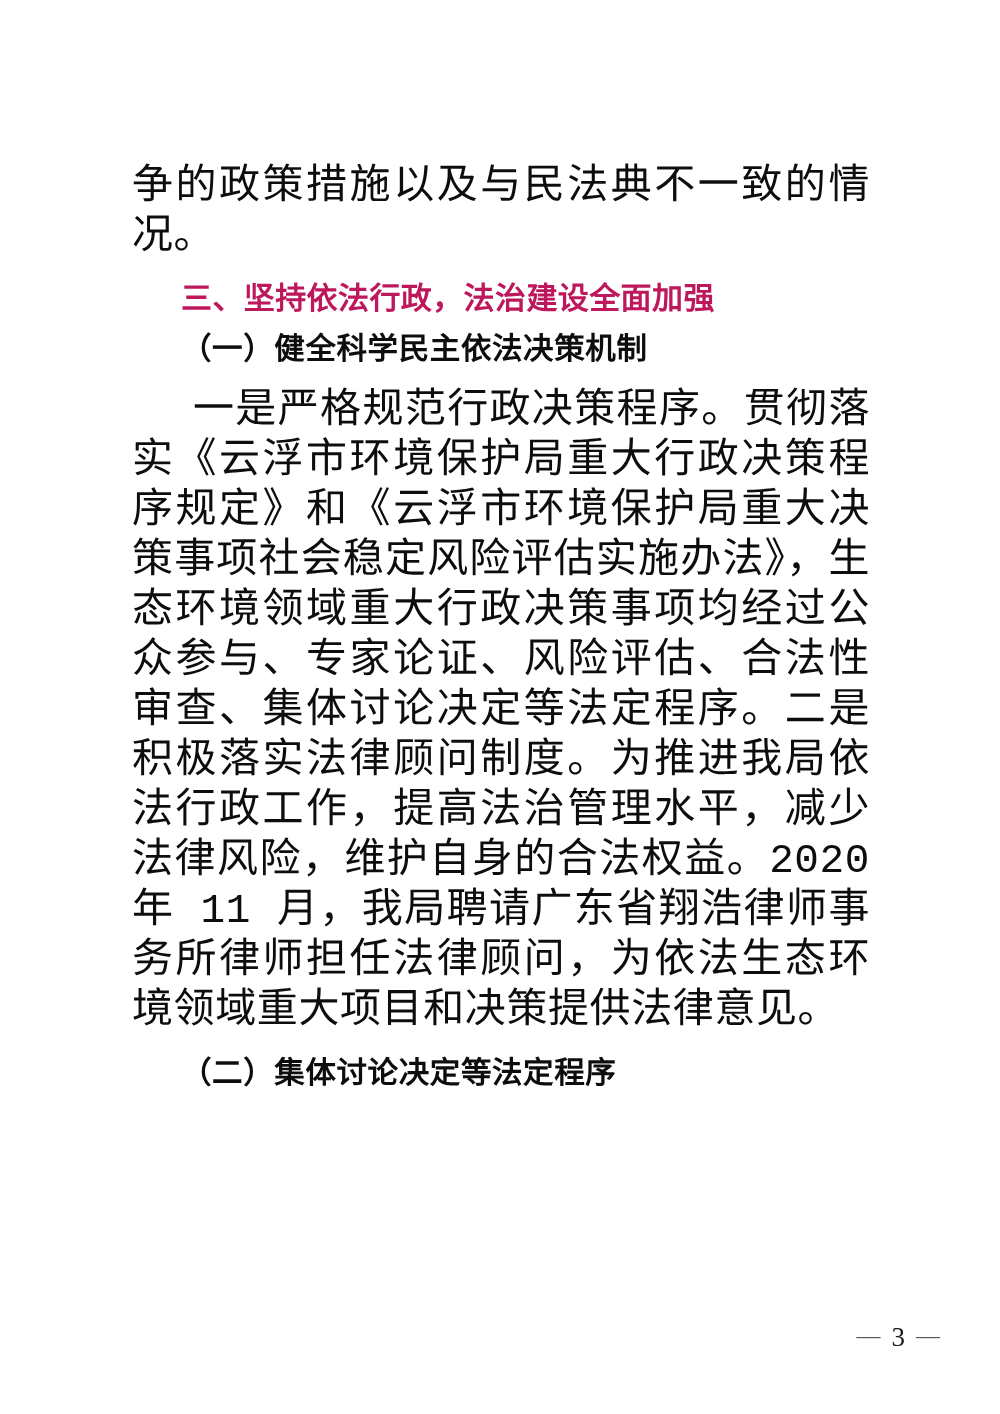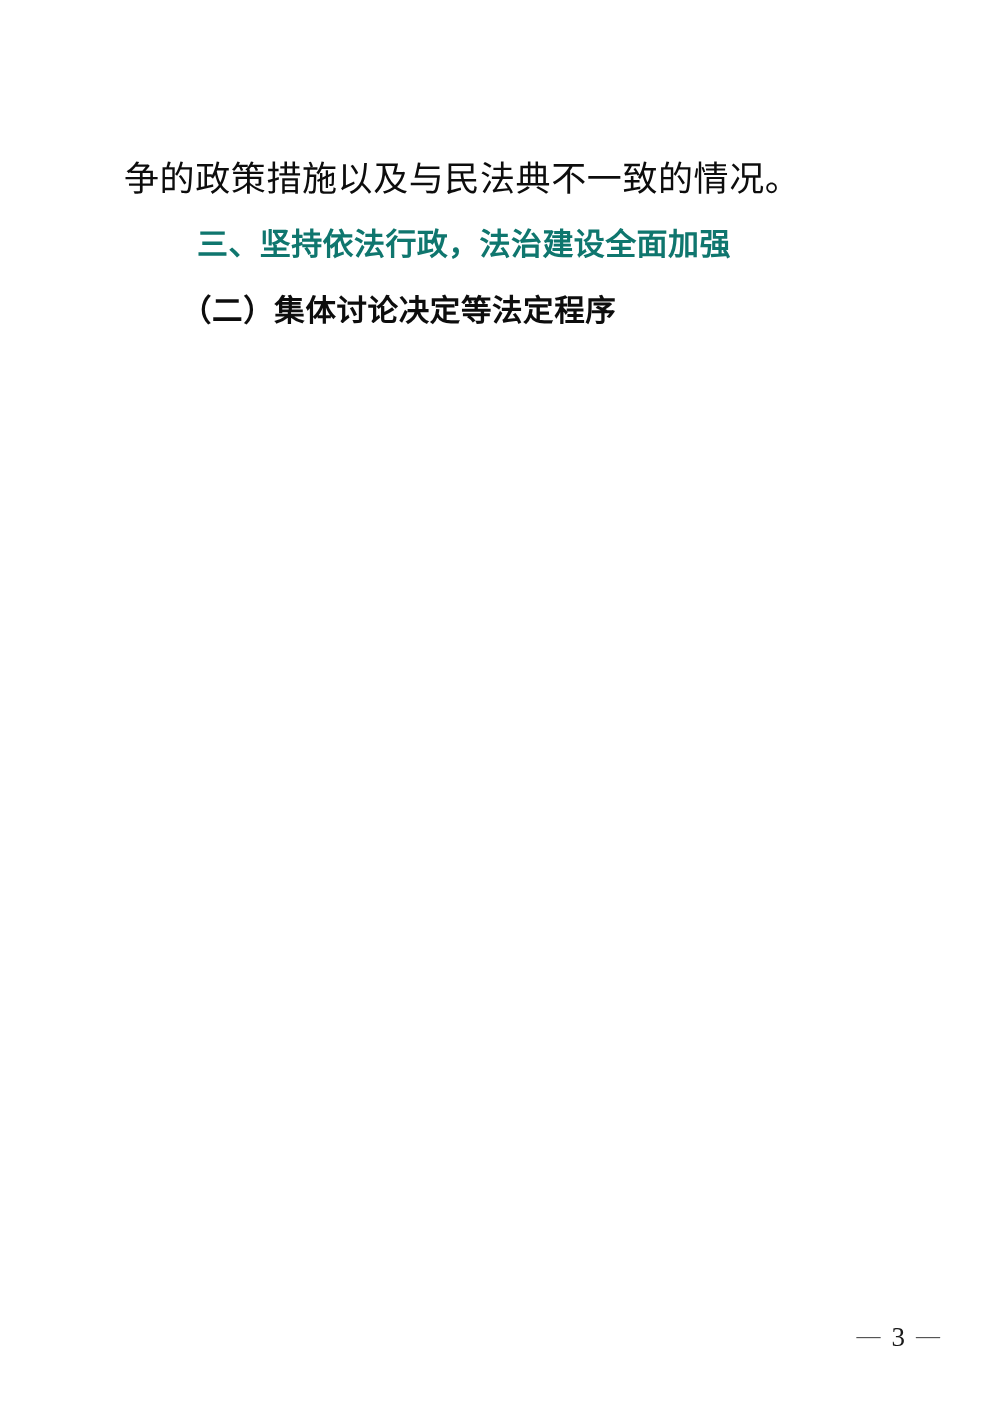--- a/index.html
+++ b/index.html
@@ -28,50 +28,50 @@
   
   .content {
     position: absolute;
     left: 120px;
     top: 150px;
     width: 762px;
   }
 
   
   .para {
-    font-family: Liberation Sans, sans-serif;
-    font-size: 35px;
+    font-family: Liberation Mono, monospace;
+    font-size: 41px;
     line-height: 50px;
     color: #0d0d0d;
     text-align: justify;
     text-align-last: left;
     text-justify: inter-character;
     letter-spacing: 0.6px;
-    margin: 4px;
+    margin: 12px;
     font-weight: 400;
   }
 
   
   .para.indent {
     text-indent: 61px;
   }
 
   
   .para.cont {
     text-indent: 0;
   }
 
   
   .heading-1 {
     font-family: "Liberation Sans", "DejaVu Sans", sans-serif;
     font-weight: 700;
     font-size: 31px;
     line-height: 50px;
-    color: #0f766e;
-    margin: 16px;
+    color: #be185d;
+    margin: 0;
     text-indent: 61px;
     letter-spacing: 0.4px;
   }
 
   
   .heading-2 {
     font-family: "Liberation Serif", "DejaVu Serif", serif;
     font-size: 30.5px;
     line-height: 50px;
     color: #0d0d0d;
@@ -108,21 +108,23 @@
 <body>
 
 <div class="page">
 
   <div class="content">
 
     <p class="para cont">争的政策措施以及与民法典不一致的情况。</p>
 
     <h2 class="heading-1">三、坚持依法行政，法治建设全面加强</h2>
 
+    <h3 class="heading-2">（一）健全科学民主依法决策机制</h3>
 
+    <p class="para indent">一是严格规范行政决策程序。贯彻落实《云浮市环境保护局重大行政决策程序规定》和《云浮市环境保护局重大决策事项社会稳定风险评估实施办法》，生态环境领域重大行政决策事项均经过公众参与、专家论证、风险评估、合法性审查、集体讨论决定等法定程序。二是积极落实法律顾问制度。为推进我局依法行政工作，提高法治管理水平，减少法律风险，维护自身的合法权益。2020 年 11 月，我局聘请广东省翔浩律师事务所律师担任法律顾问，为依法生态环境领域重大项目和决策提供法律意见。</p>
 
     <h3 class="heading-2">（二）集体讨论决定等法定程序</h3>
 
 
   </div>
 
   <div class="footer">
     <span class="dash">—</span><span class="num">3</span><span class="dash">—</span>
   </div>
 

